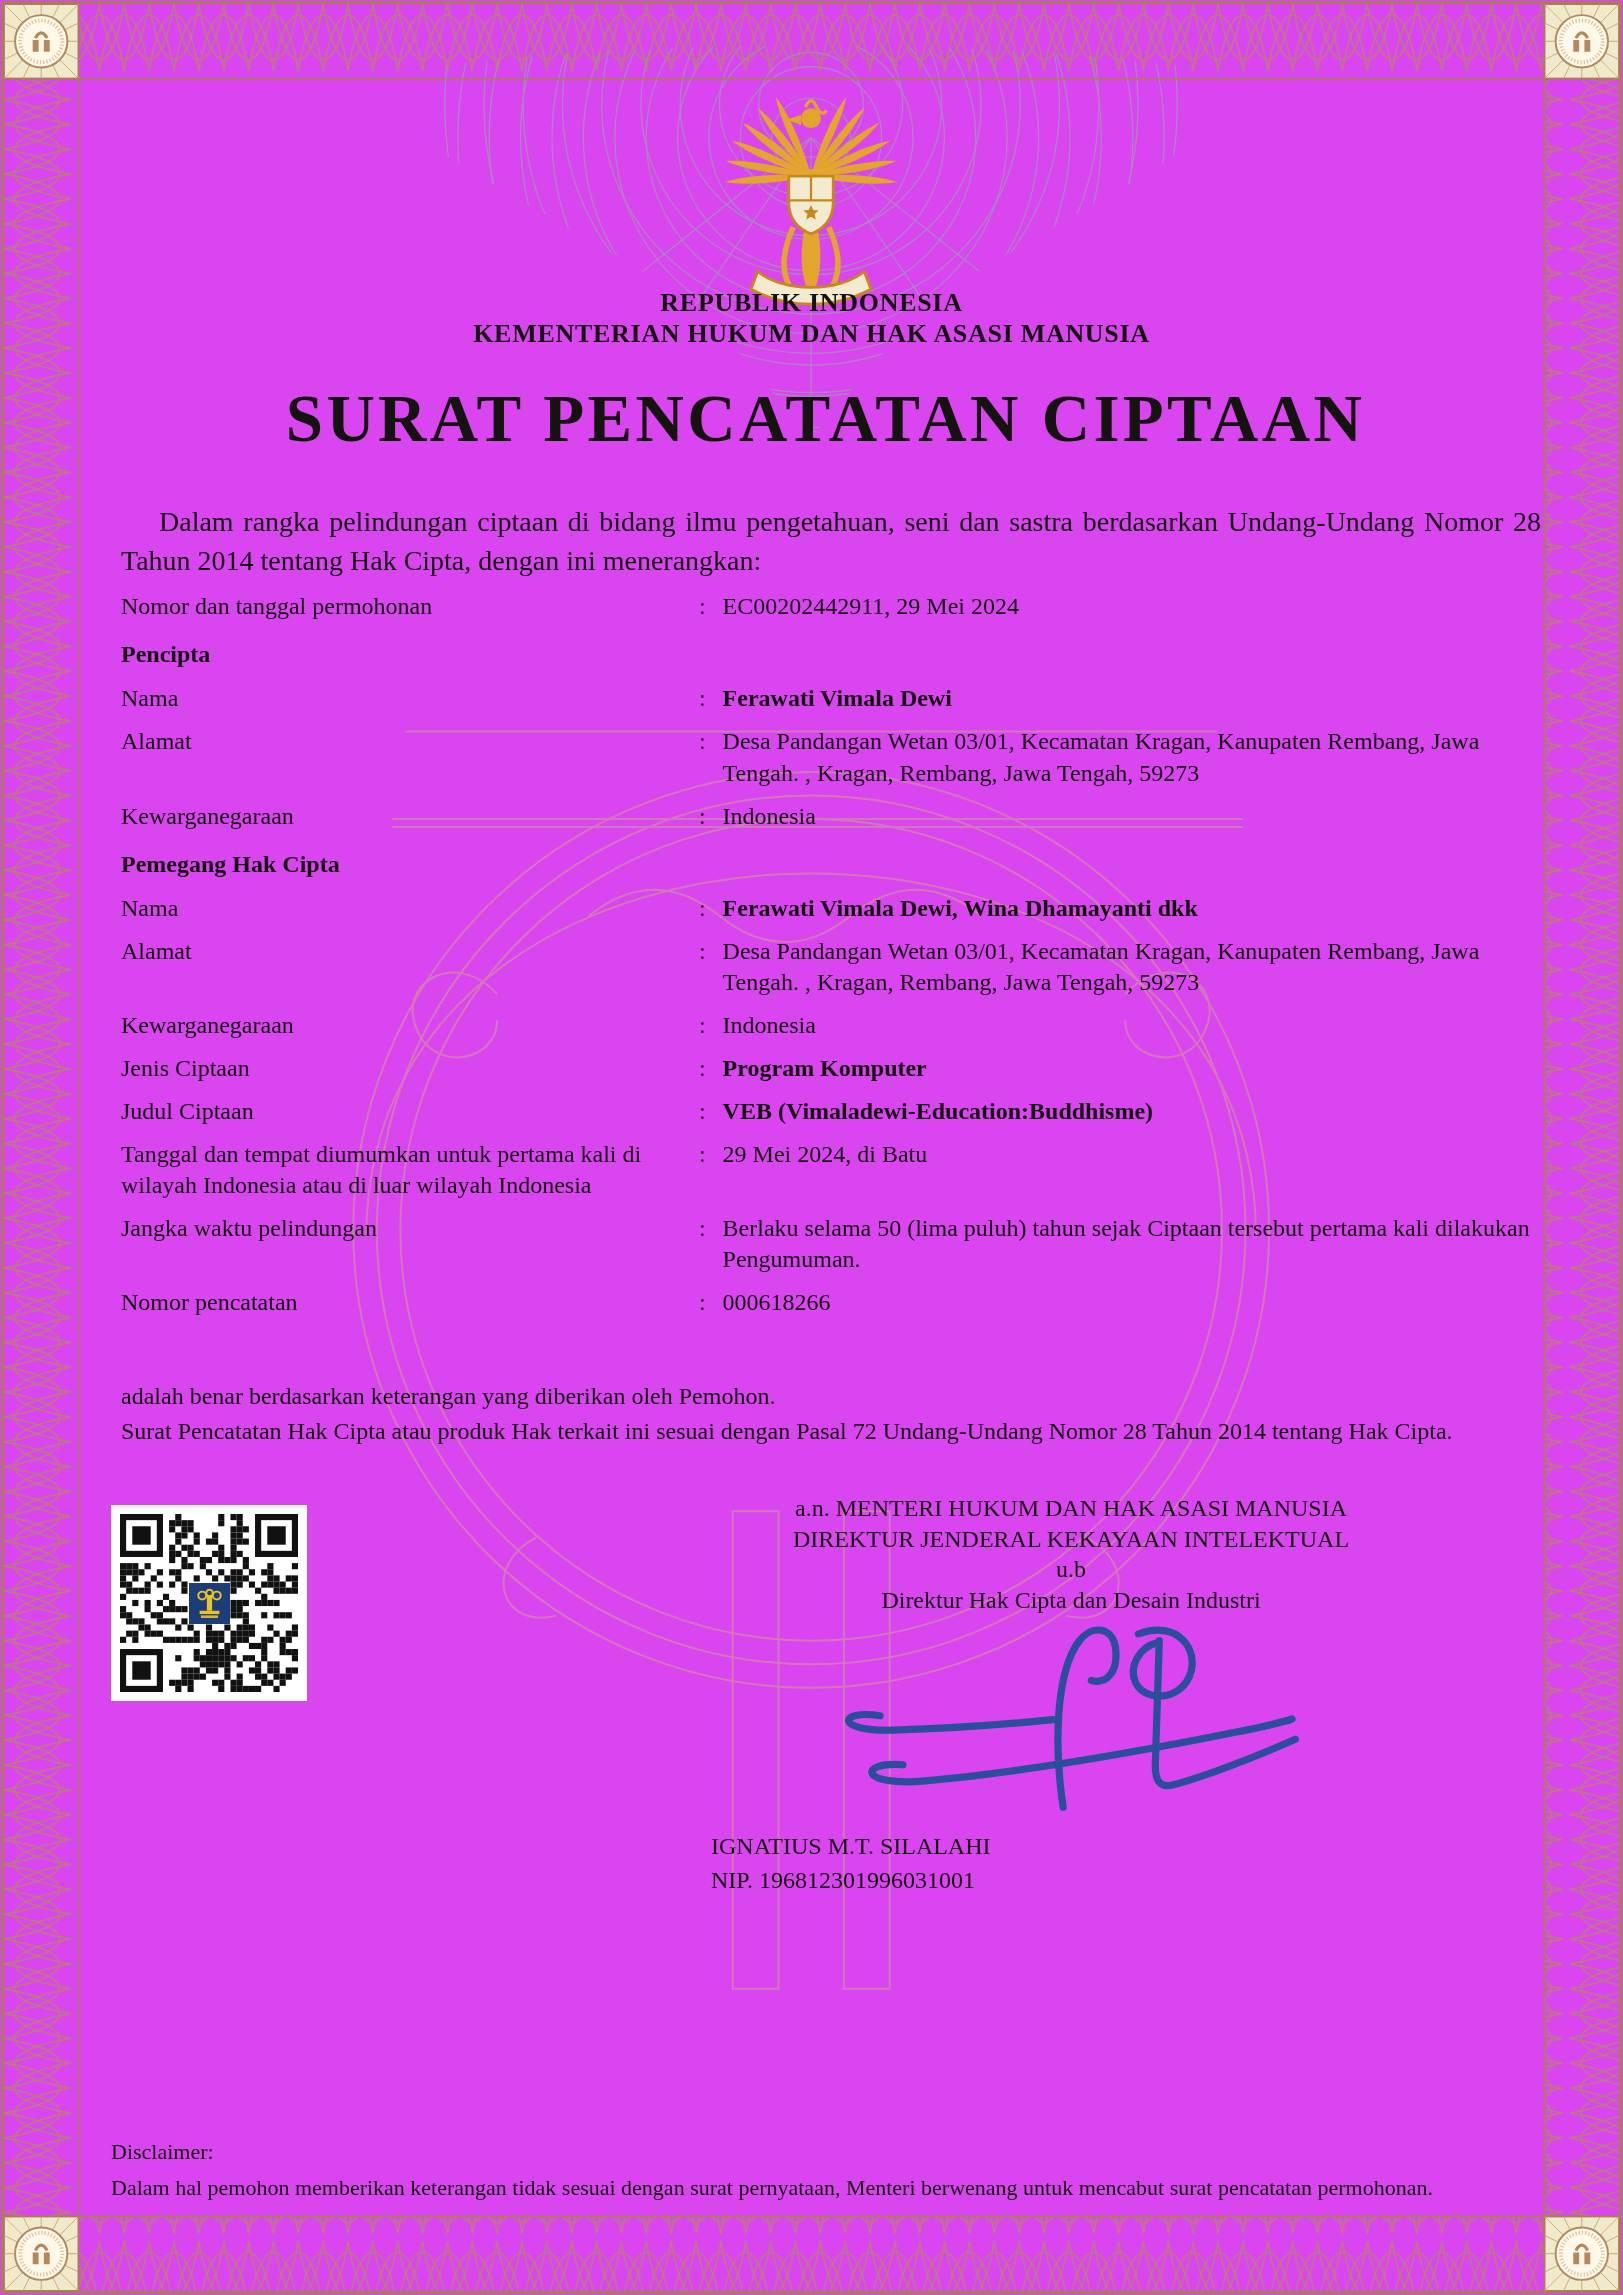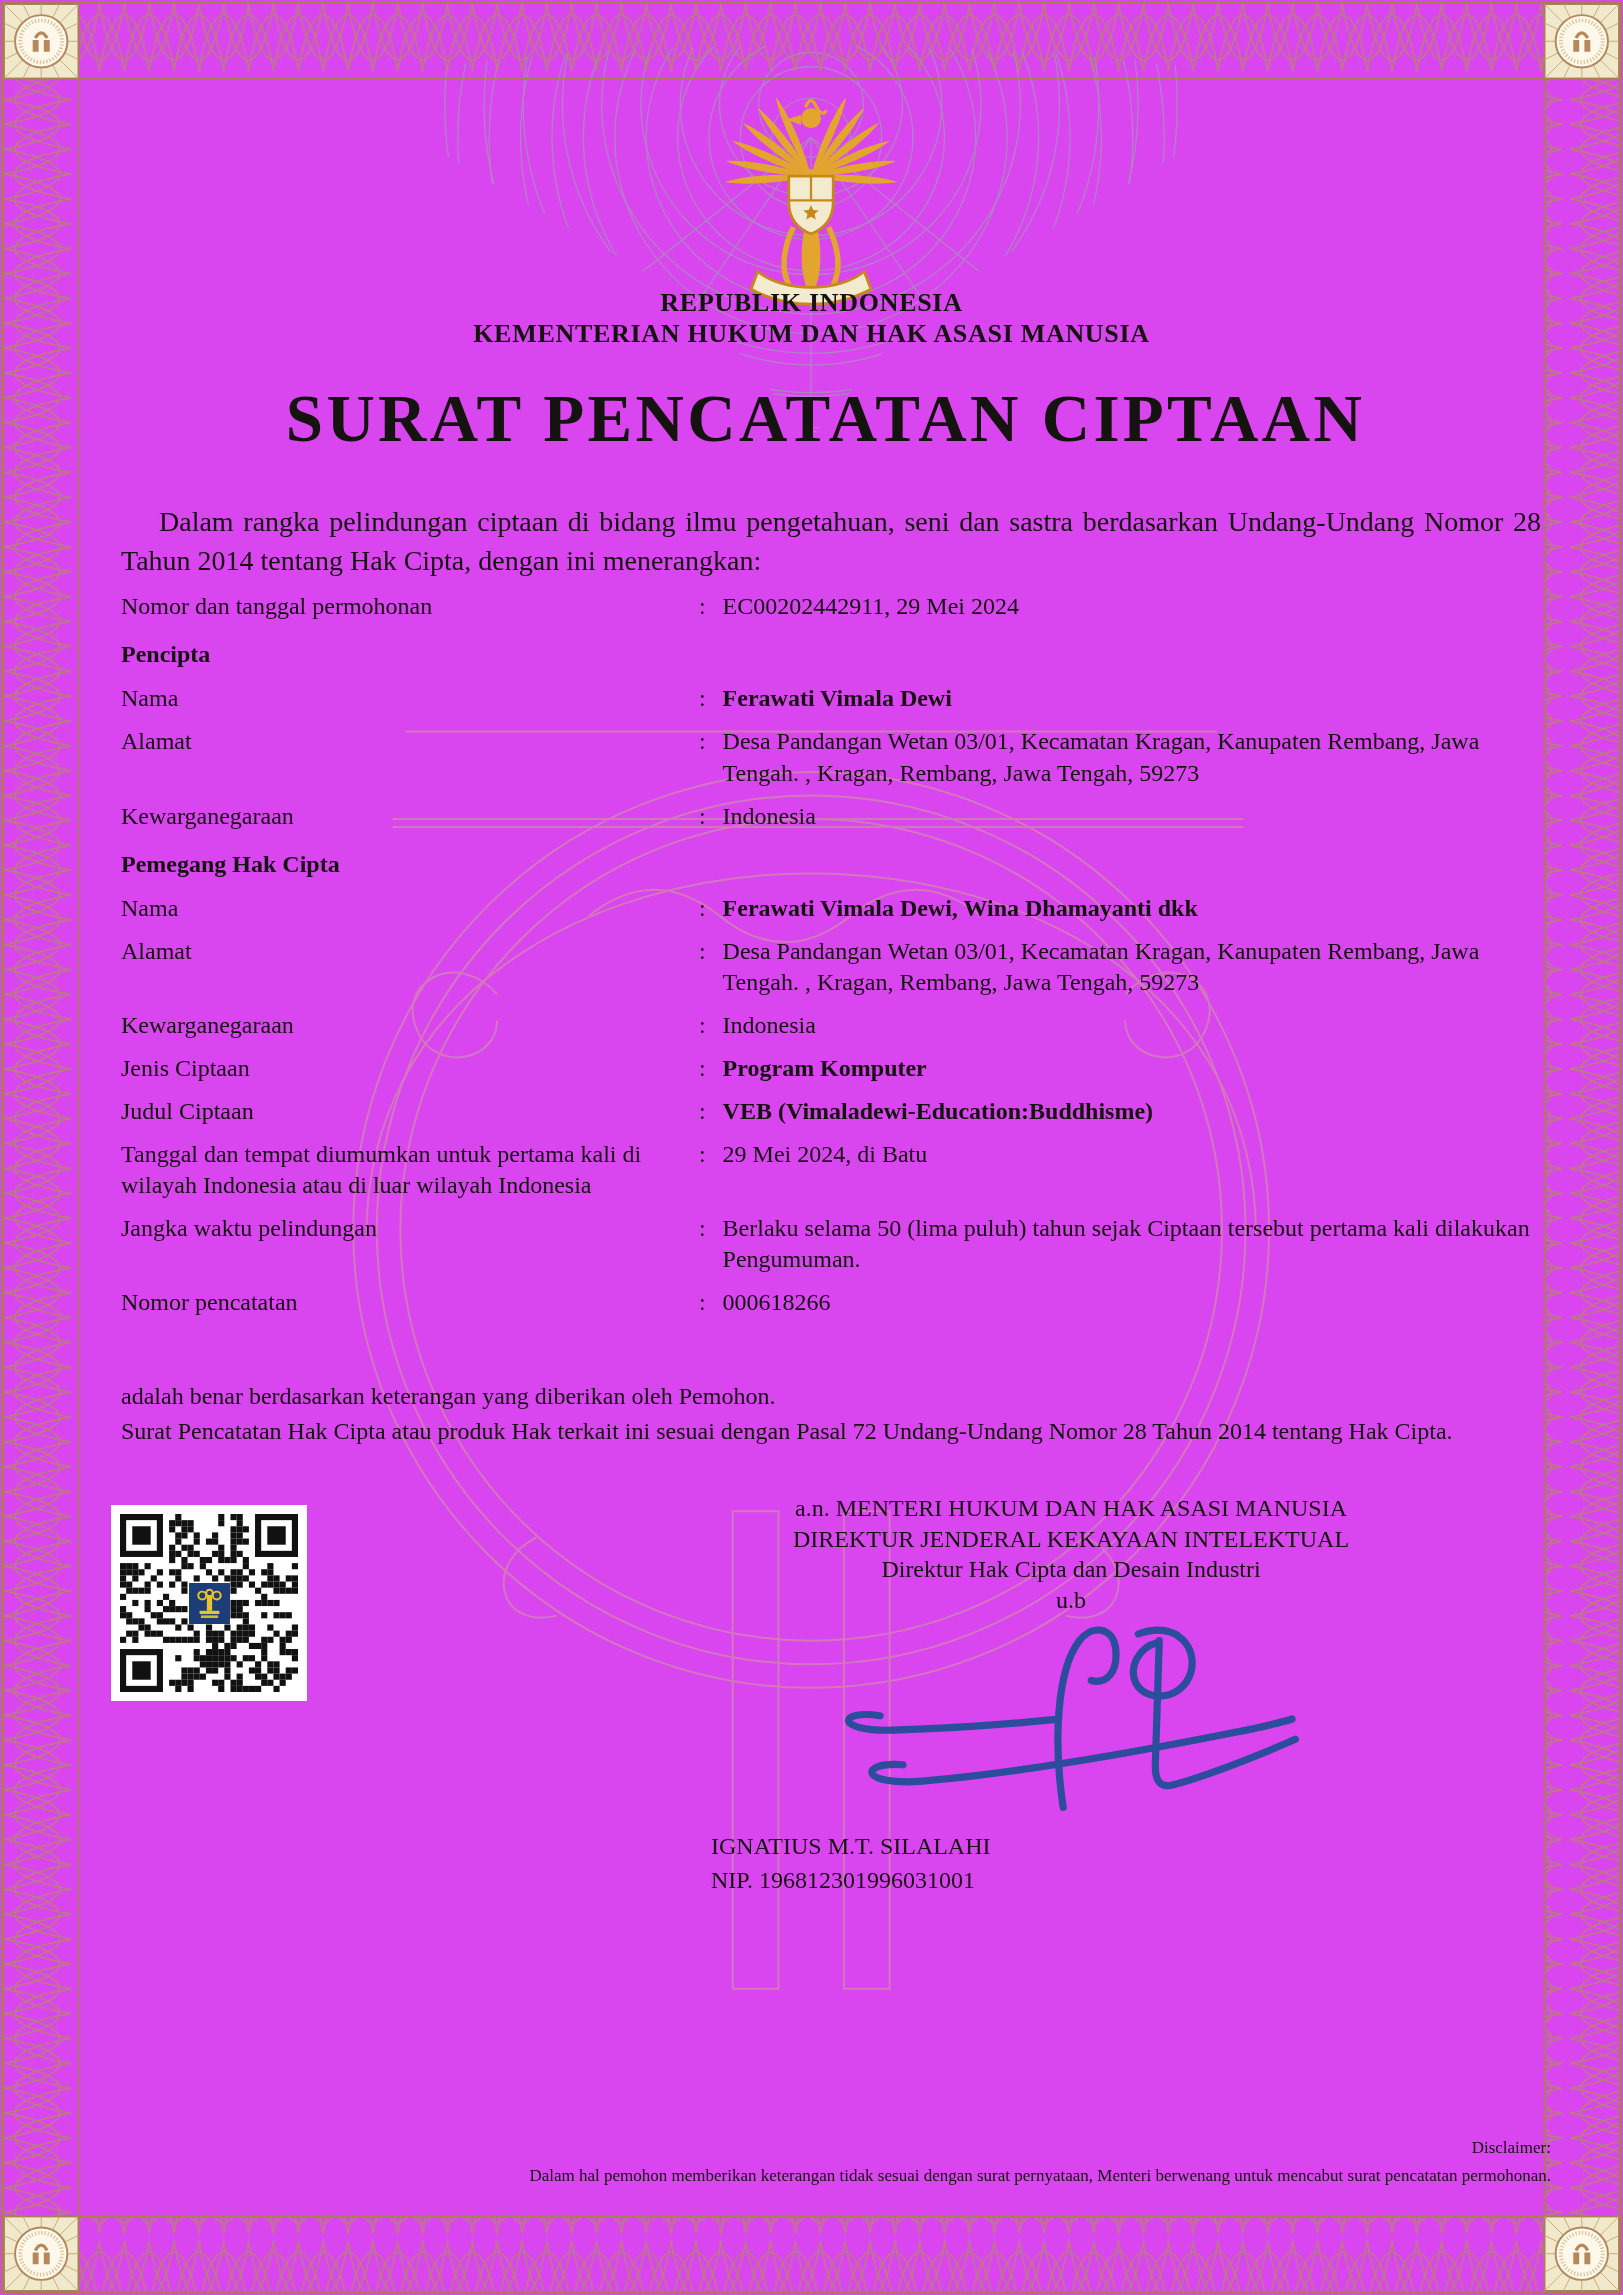--- a/index.html
+++ b/index.html
@@ -22,21 +22,21 @@
   .closing{position:absolute;left:121px;top:1382px;width:1433px;font-size:24px;line-height:1.24;font-family:Liberation Serif, serif;}
   .closing .cl{margin:0 0 5.2px 0;}
   .qr{position:absolute;left:111px;top:1505px;width:178px;height:178px;background:#fff;padding:9.2px;}
   .qr-logo{position:absolute;left:78px;top:78px;width:41px;height:41px;background:#1d3d78;
        display:flex;align-items:center;justify-content:center;}
   .sig-lines{position:absolute;left:711px;top:1493px;width:720px;text-align:center;
        font-size:24px;line-height:1.28;}
   .sig-scribble{position:absolute;left:831px;top:1611px;width:497px;height:216px;}
   .sig-id{position:absolute;left:711px;top:1830px;width:720px;text-align:left;
        font-size:24px;line-height:1.4;}
-  .disclaimer{position:absolute;left:111px;top:2135px;width:1440px;font-size:17px;line-height:1.5;text-align:right;}
+  .disclaimer{position:absolute;left:111px;top:2135px;width:1440px;font-size:22px;line-height:1.5;}
   .disclaimer .d-title{margin-bottom:2.6px;}
 </style>
 </head>
 <body>
 
 <div class="page">
 
   <svg class="rosette" width="968" height="419" viewBox="0 0 1480 640">
     <defs>
       <clipPath id="wing">
@@ -552,22 +552,22 @@
           <rect x="10" y="36" width="30" height="5"></rect>
           <rect x="12" y="43" width="26" height="4" opacity="0.9"></rect>
         </g>
       </svg>
     </div>
   </div>
 
   <div class="sig-lines">
     <div>a.n. MENTERI HUKUM DAN HAK ASASI MANUSIA</div>
     <div>DIREKTUR JENDERAL KEKAYAAN INTELEKTUAL</div>
+    <div>u.b</div>
     <div>Direktur Hak Cipta dan Desain Industri</div>
-    <div>u.b</div>
   </div>
 
   <svg class="sig-scribble" viewBox="0 0 760 330">
     <g stroke="#2b4d9b" stroke-width="11" fill="none" stroke-linecap="round">
       <path d="M75,160 C10,150 5,185 95,182 C190,179 280,172 340,166"></path>
       <path d="M110,235 C40,230 45,268 140,260 C260,250 420,225 620,185 C660,177 690,170 705,165"></path>
       <path d="M355,300 C340,200 345,90 380,45 C400,20 430,25 435,55 C440,95 420,112 398,106"></path>
       <path d="M470,35 C530,12 565,60 548,100 C532,136 482,140 466,110 C455,86 470,55 500,48"></path>
       <path d="M502,45 L496,232 C495,258 502,271 522,266 C562,256 645,225 710,196"></path>
     </g>

